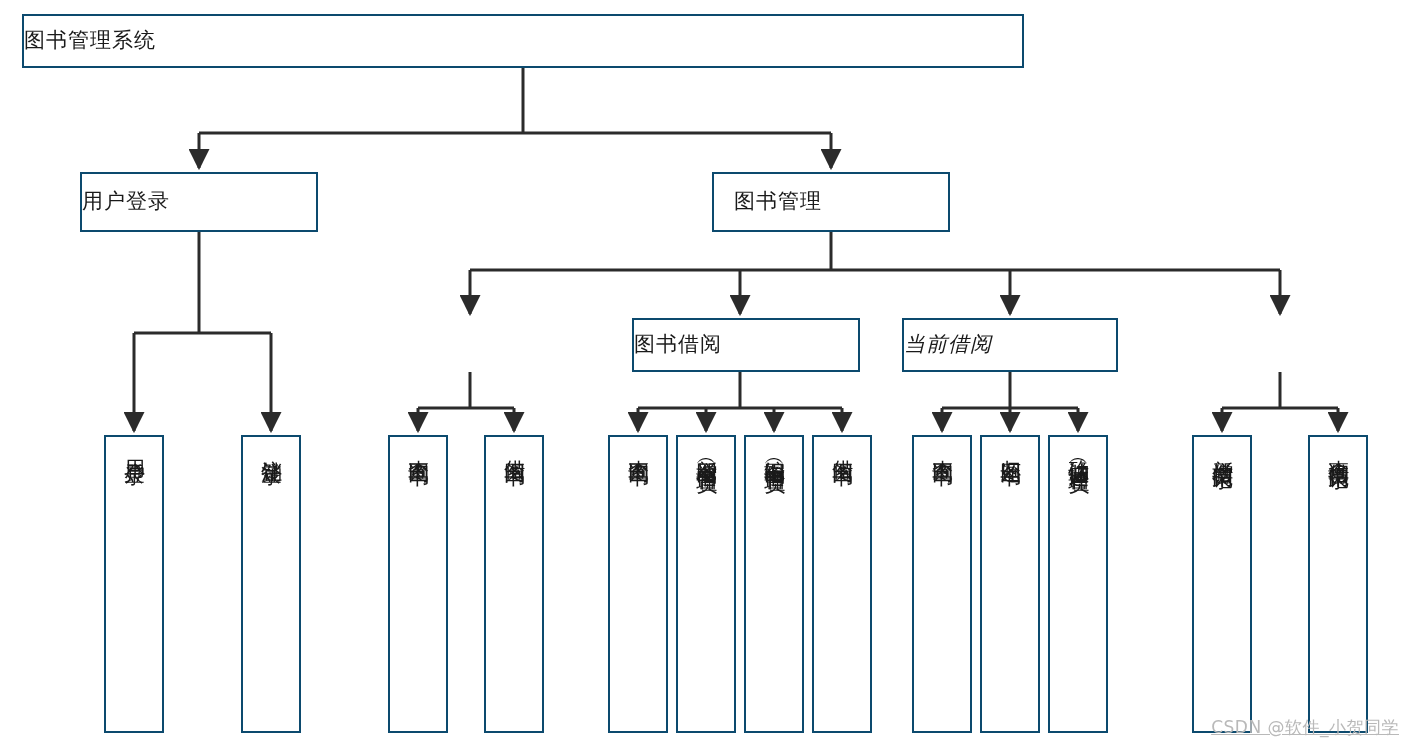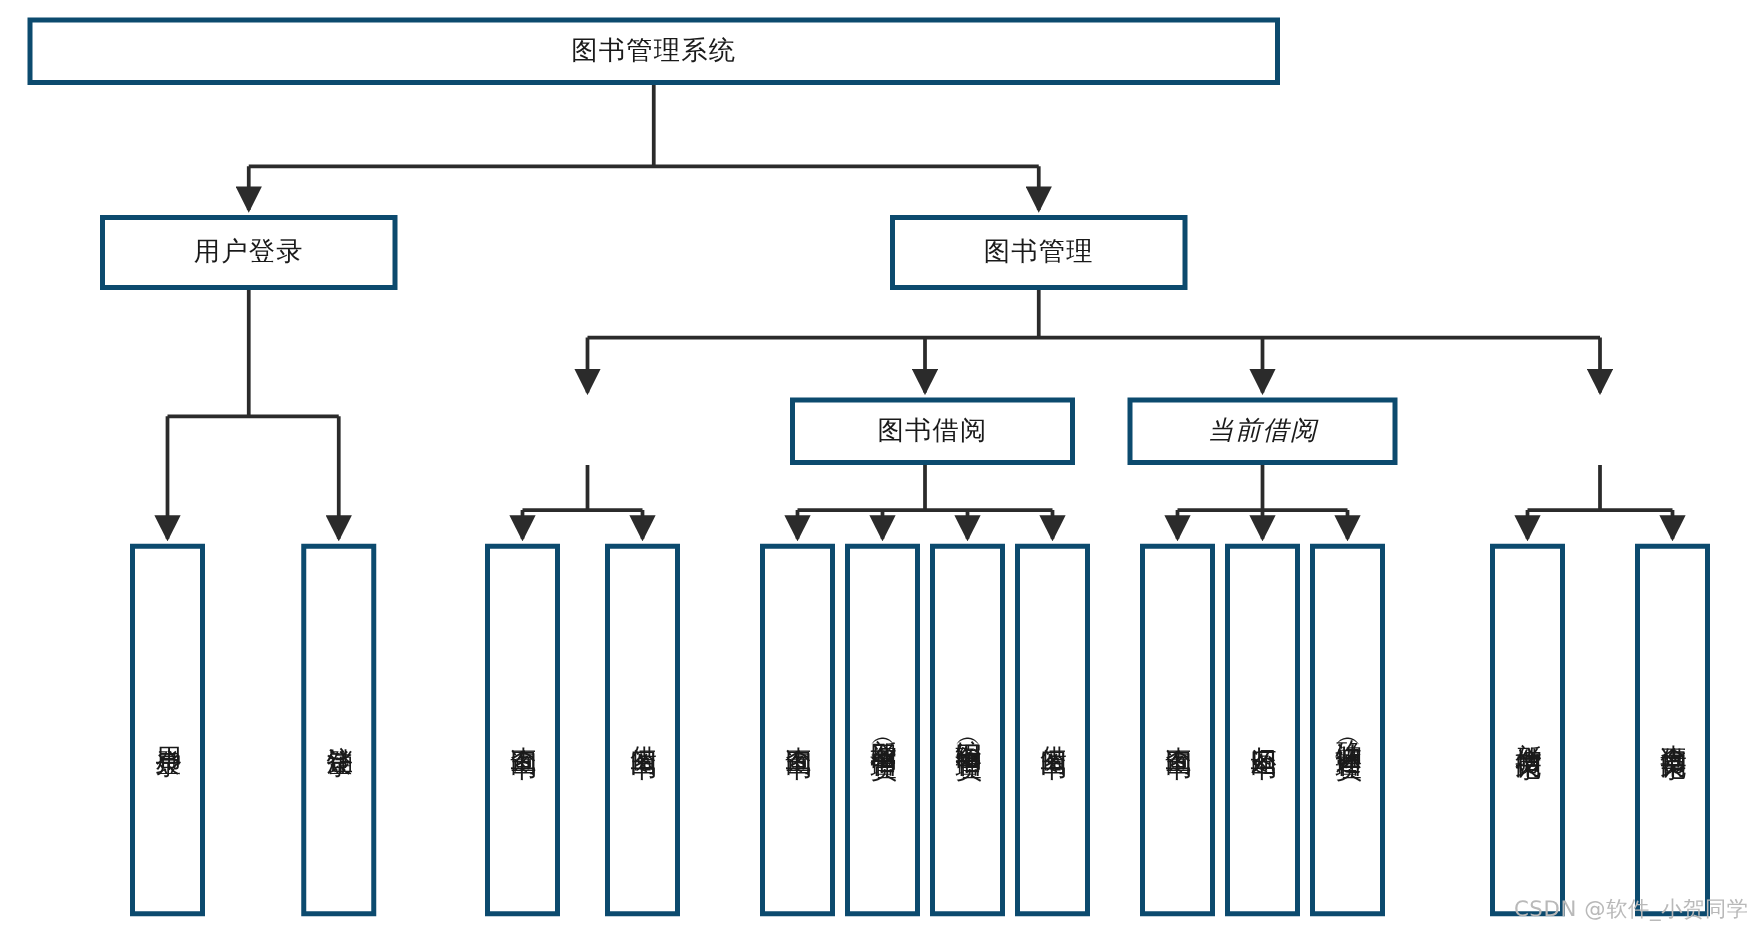--- a/index.html
+++ b/index.html
@@ -14,25 +14,24 @@
   #canvas {
     position: relative;
     width: 1405px;
     height: 747px;
     background: #ffffff;
     overflow: hidden;
   }
   .node {
     position: absolute;
     box-sizing: border-box;
-    border: 4px solid #0c4a6e;
+    border: 2px solid #0c4a6e;
     background: #ffffff;
     display: flex;
     align-items: center;
-    justify-content: center;
     color: #1a1a1a;
     z-index: 3;
   }
   .node.horiz {
     font-size: 21px;
     letter-spacing: 1px;
     line-height: 1.1;
   }
   .node.vert {
     writing-mode: vertical-rl;
@@ -64,20 +63,21 @@
   .watermark {
     position: absolute;
     right: 6px;
     bottom: 8px;
     font-size: 17px;
     color: #b9b9b9;
     letter-spacing: 0.5px;
     z-index: 6;
     user-select: none;
     white-space: nowrap;
+    text-decoration: underline;
   }
 </style>
 </head>
 <body>
 
 <div id="canvas">
 
   <svg id="links" viewBox="0 0 1405 747">
     <defs>
       <marker id="arrow" viewBox="0 0 10 10" refX="9" refY="5" markerWidth="7" markerHeight="7" orient="auto-start-reverse">
@@ -128,21 +128,21 @@
     </g>
   </svg>
 
   <div class="node horiz root" style="left:22px; top:14px; width:1002px; height:54px;">
     <span>图书管理系统</span>
   </div>
 
   <div class="node horiz" style="left:80px; top:172px; width:238px; height:60px;">
     <span>用户登录</span>
   </div>
-  <div class="node horiz" style="left:712px; top:172px; width:238px; height:60px;">
+  <div class="node horiz" style="left:712px; top:172px; width:238px; height:60px;padding-left:20px;">
     <span>图书管理</span>
   </div>
 
   <div class="node horiz" style="left:632px; top:318px; width:228px; height:54px;">
     <span>图书借阅</span>
   </div>
   <div class="node horiz" style="left:902px; top:318px; width:216px; height:54px;font-style:italic;">
     <span>当前借阅</span>
   </div>
 

